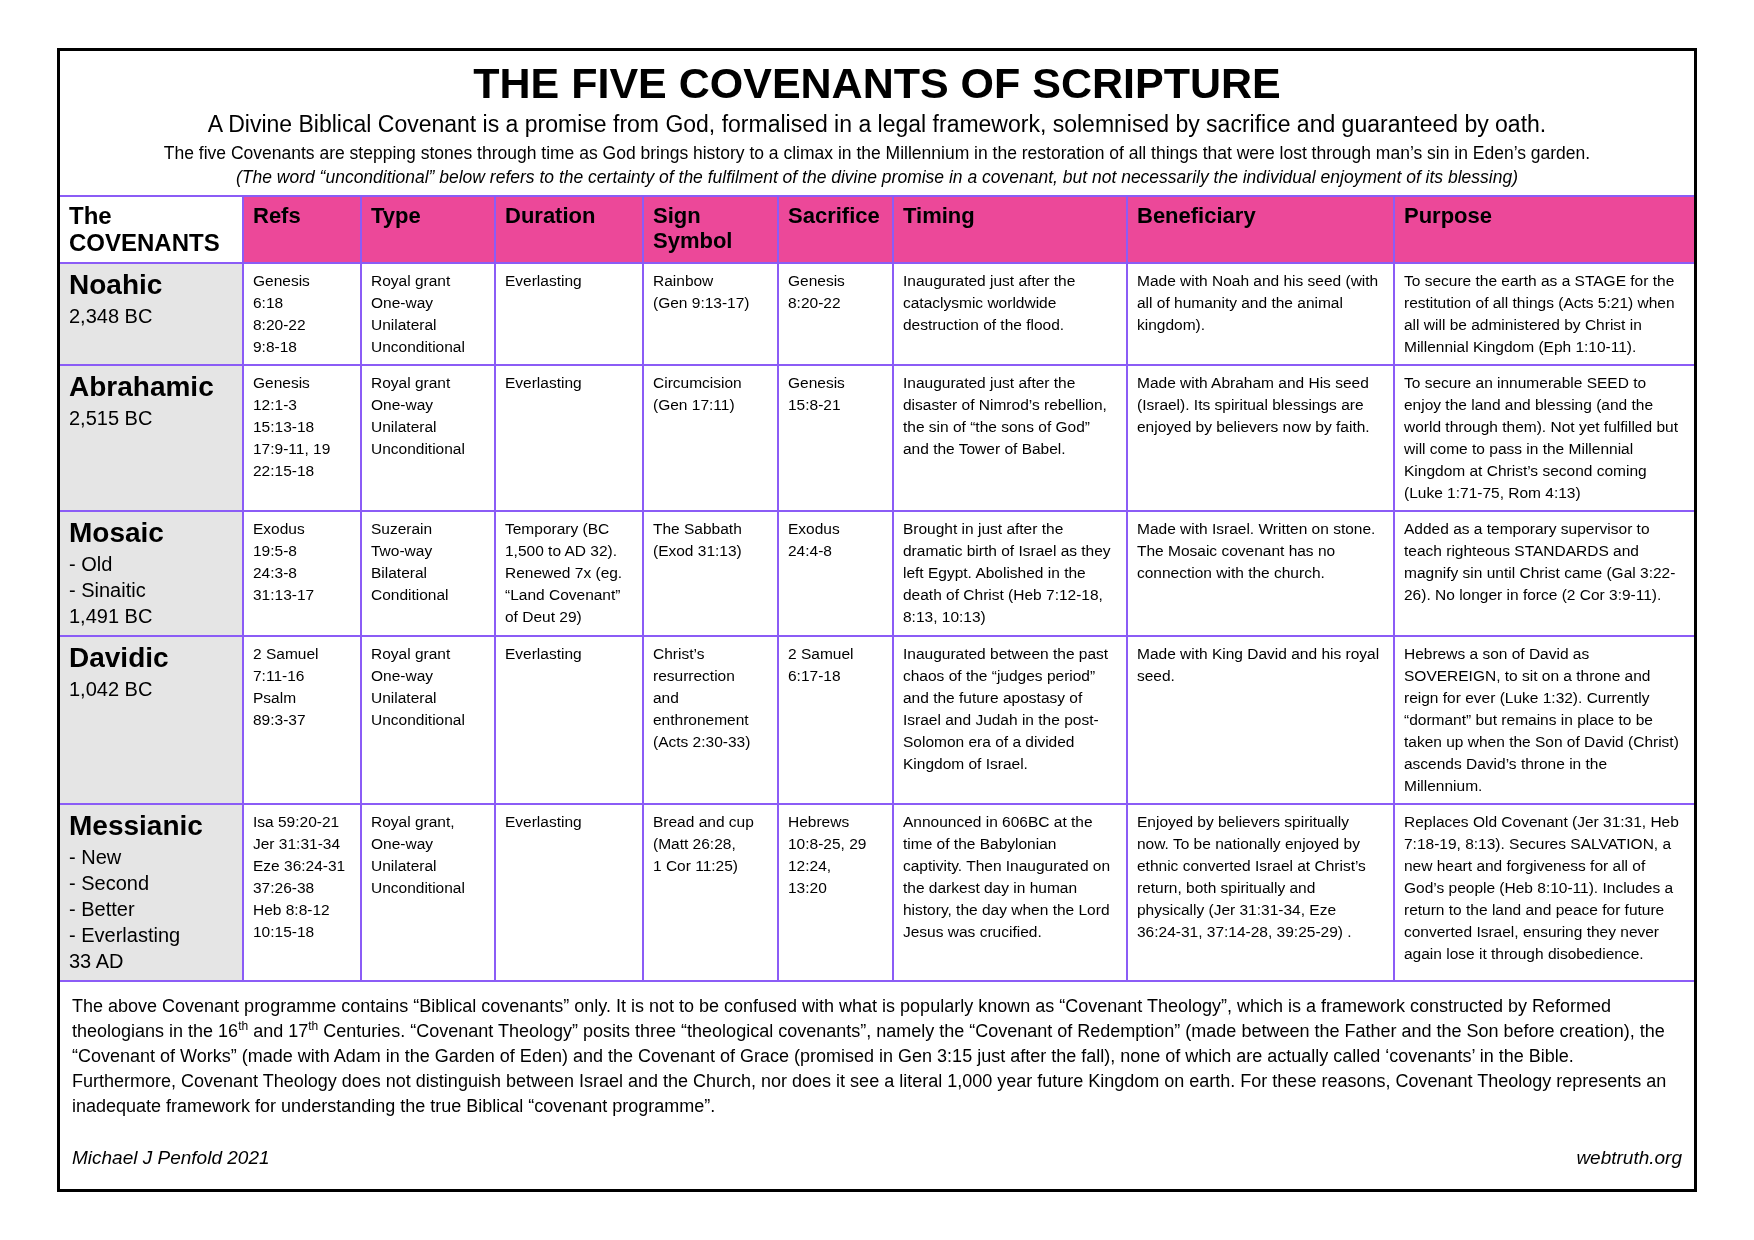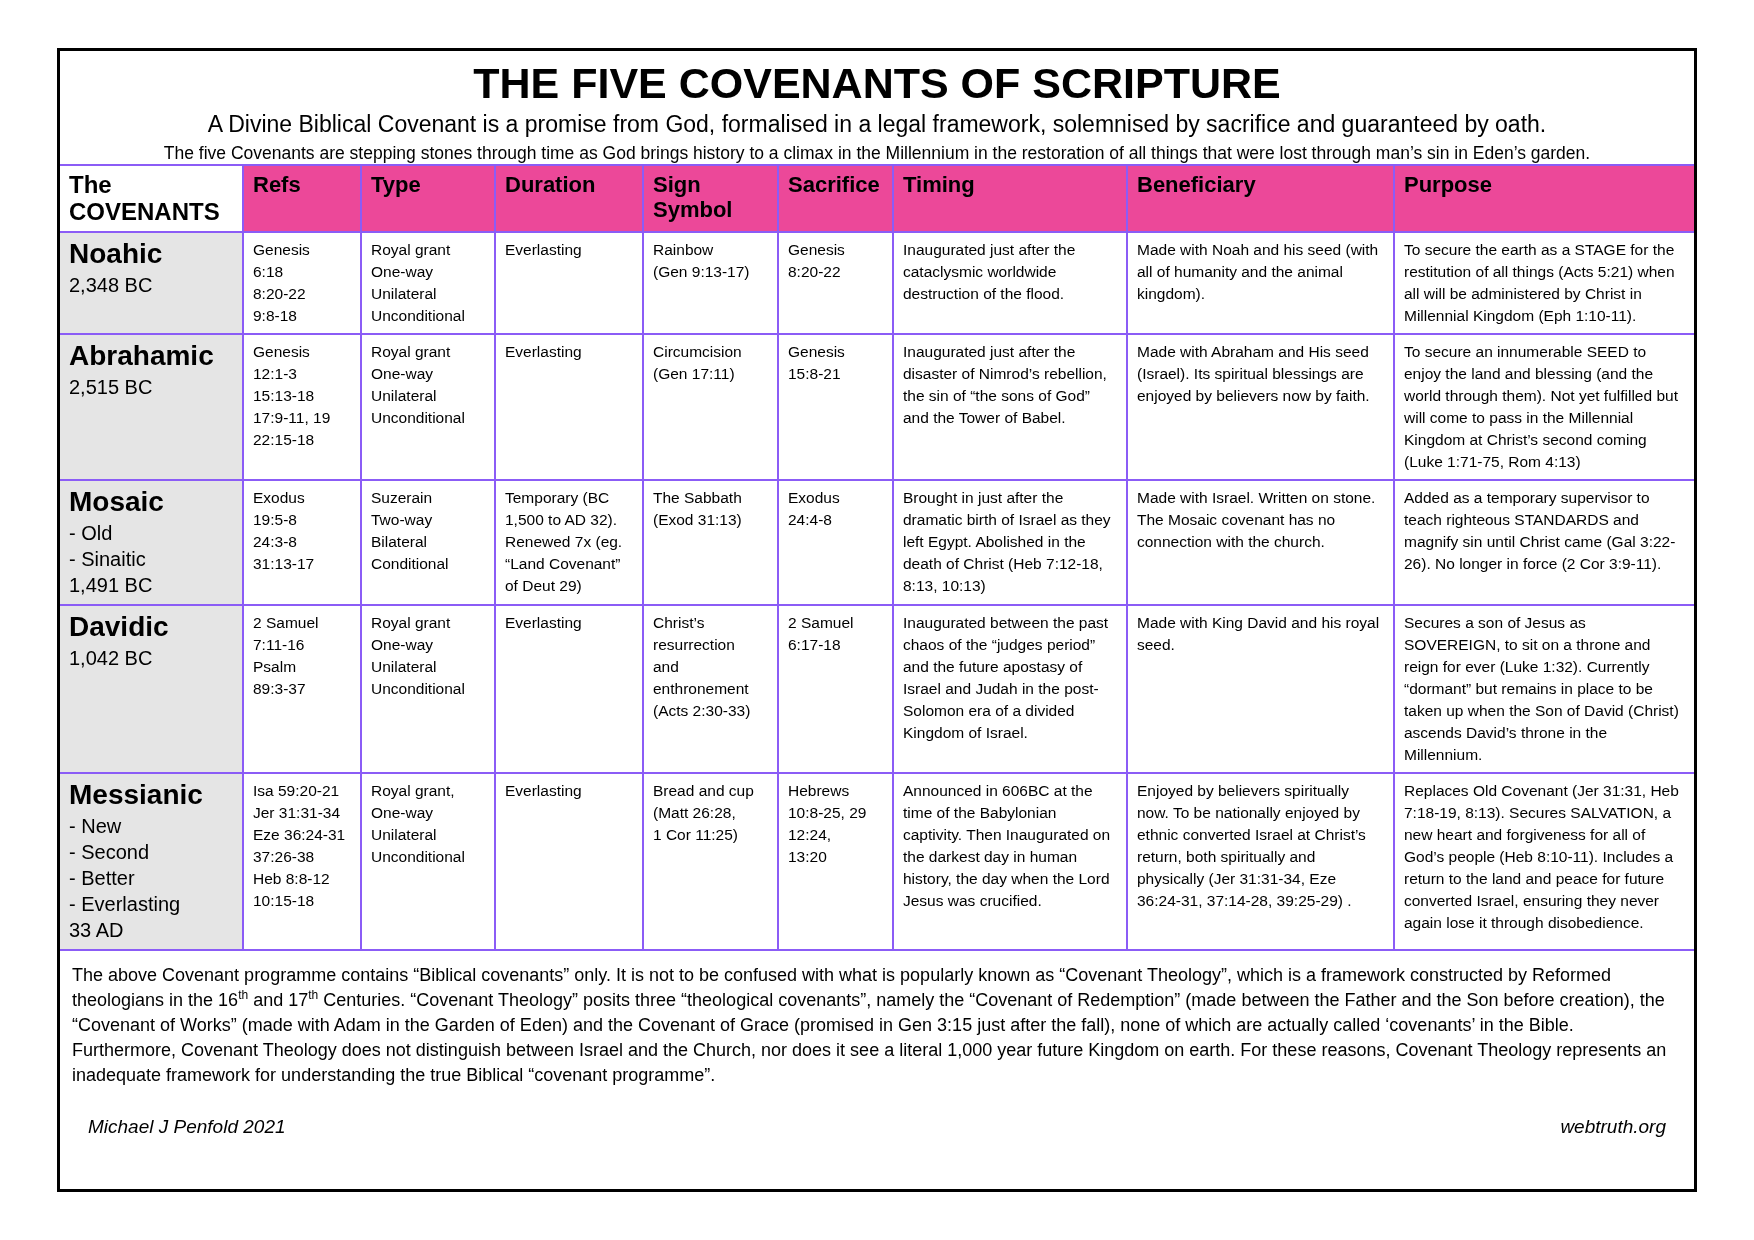--- a/index.html
+++ b/index.html
@@ -28,29 +28,30 @@
   tr.r3 { height:148px; } tr.r4 { height:158px; }
   .name-cell { background:#e5e5e5; }
   .cov-name { font-size:28px; font-weight:bold; line-height:1.1; }
   .cov-sub { font-size:20px; line-height:1.3; margin-top:2px; }
   .cell-text { font-size:15.5px; line-height:1.42; }
   .pre { white-space:pre-line; }
   .bold-inline { font-weight:normal; }
 
   .footer-para { font-size:18px; line-height:1.4; padding:12px 12px 0 12px; }
   .sup { vertical-align:super; font-size:12px; line-height:0; }
-  .credits { display:flex; justify-content:space-between; font-style:italic; font-size:19px; padding:0 28px; margin-top:28px; }
+  .credits { display:flex; justify-content:space-between; font-style:italic; font-size:19px; padding:0 12px; margin-top:28px; }
 </style>
 </head>
 <body>
 
 <div class="doc">
   <div class="title">THE FIVE COVENANTS OF SCRIPTURE</div>
   <div class="subtitle">A Divine Biblical Covenant is a promise from God, formalised in a legal framework, solemnised by sacrifice and guaranteed by oath.</div>
   <div class="desc">The five Covenants are stepping stones through time as God brings history to a climax in the Millennium in the restoration of all things that were lost through man’s sin in Eden’s garden.</div>
+  <div class="note">(The word “unconditional” below refers to the certainty of the fulfilment of the divine promise in a covenant,  but not necessarily the individual enjoyment of its blessing)</div>
 
   <table class="cov">
     <colgroup>
       <col style="width:183px">
         <col style="width:118px">
         <col style="width:134px">
       <col style="width:148px">
         <col style="width:135px">
         <col style="width:115px">
       <col style="width:234px">
@@ -158,21 +159,21 @@
         <td class="cell-text pre">Everlasting</td>
         <td class="cell-text pre">Christ’s
 resurrection
 and
 enthronement
 (Acts 2:30-33)</td>
         <td class="cell-text pre">2 Samuel
 6:17-18</td>
         <td class="cell-text">Inaugurated between the past chaos of the “judges period” and the future apostasy of Israel and Judah in the post-Solomon era of a divided Kingdom of Israel.</td>
         <td class="cell-text">Made with King David and his royal seed.</td>
-        <td class="cell-text"><span>Secures a son of Jesus as </span><span class="bold-inline">SOVEREIGN</span><span>, to sit on a throne and reign for ever (Luke 1:32). Currently “dormant” but remains in place to be taken up when the Son of David (Christ) ascends David’s throne in the Millennium.</span></td>
+        <td class="cell-text"><span>Hebrews a son of David as </span><span class="bold-inline">SOVEREIGN</span><span>, to sit on a throne and reign for ever (Luke 1:32). Currently “dormant” but remains in place to be taken up when the Son of David (Christ) ascends David’s throne in the Millennium.</span></td>
       </tr>
       <tr class="r4">
         <td class="name-cell">
           <div class="cov-name">Messianic</div>
           <div class="cov-sub pre">- New
 - Second
 - Better
 - Everlasting
 33 AD</div>
         </td>

